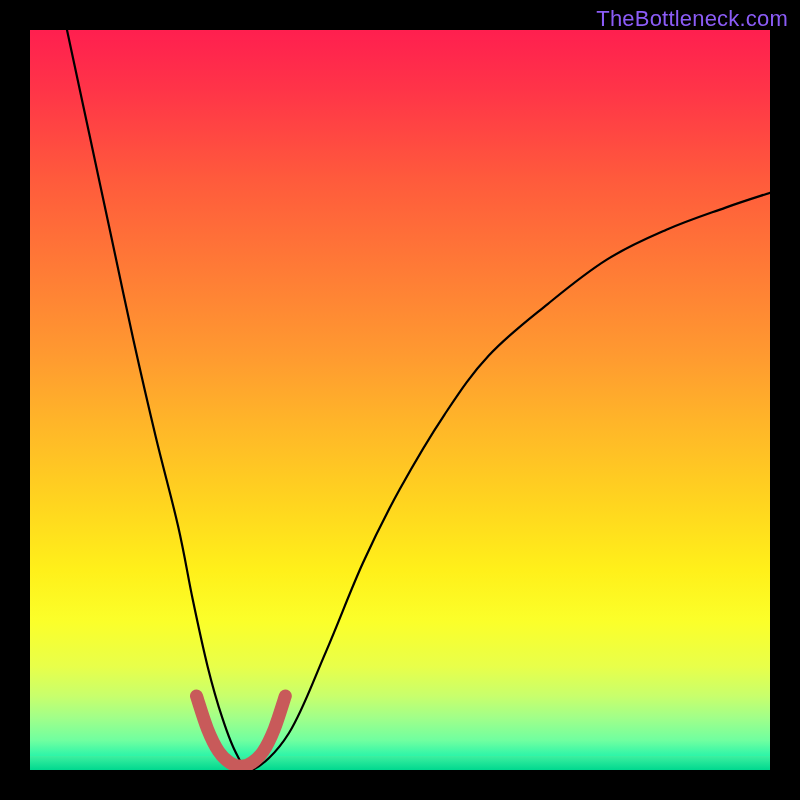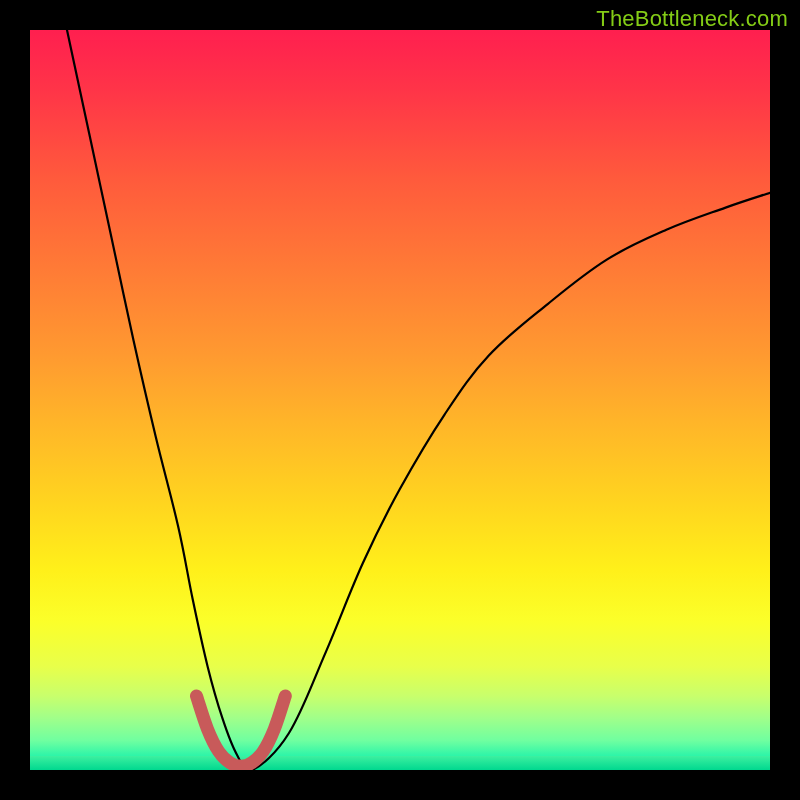--- a/index.html
+++ b/index.html
@@ -54,21 +54,21 @@
     left: 0;
     right: 0;
     bottom: 0;
     height: 14px;
     background: linear-gradient(to bottom, #3df0a0 0%, #00d88f 100%);
   }
   .watermark {
     position: absolute;
     top: 6px;
     right: 12px;
-    color: #84cc16;
+    color: #8b5cf6;
     font-size: 22px;
     font-weight: 500;
     letter-spacing: 0.2px;
     user-select: none;
   }
   svg.curve {
     position: absolute;
     inset: 0;
     width: 100%;
     height: 100%;

